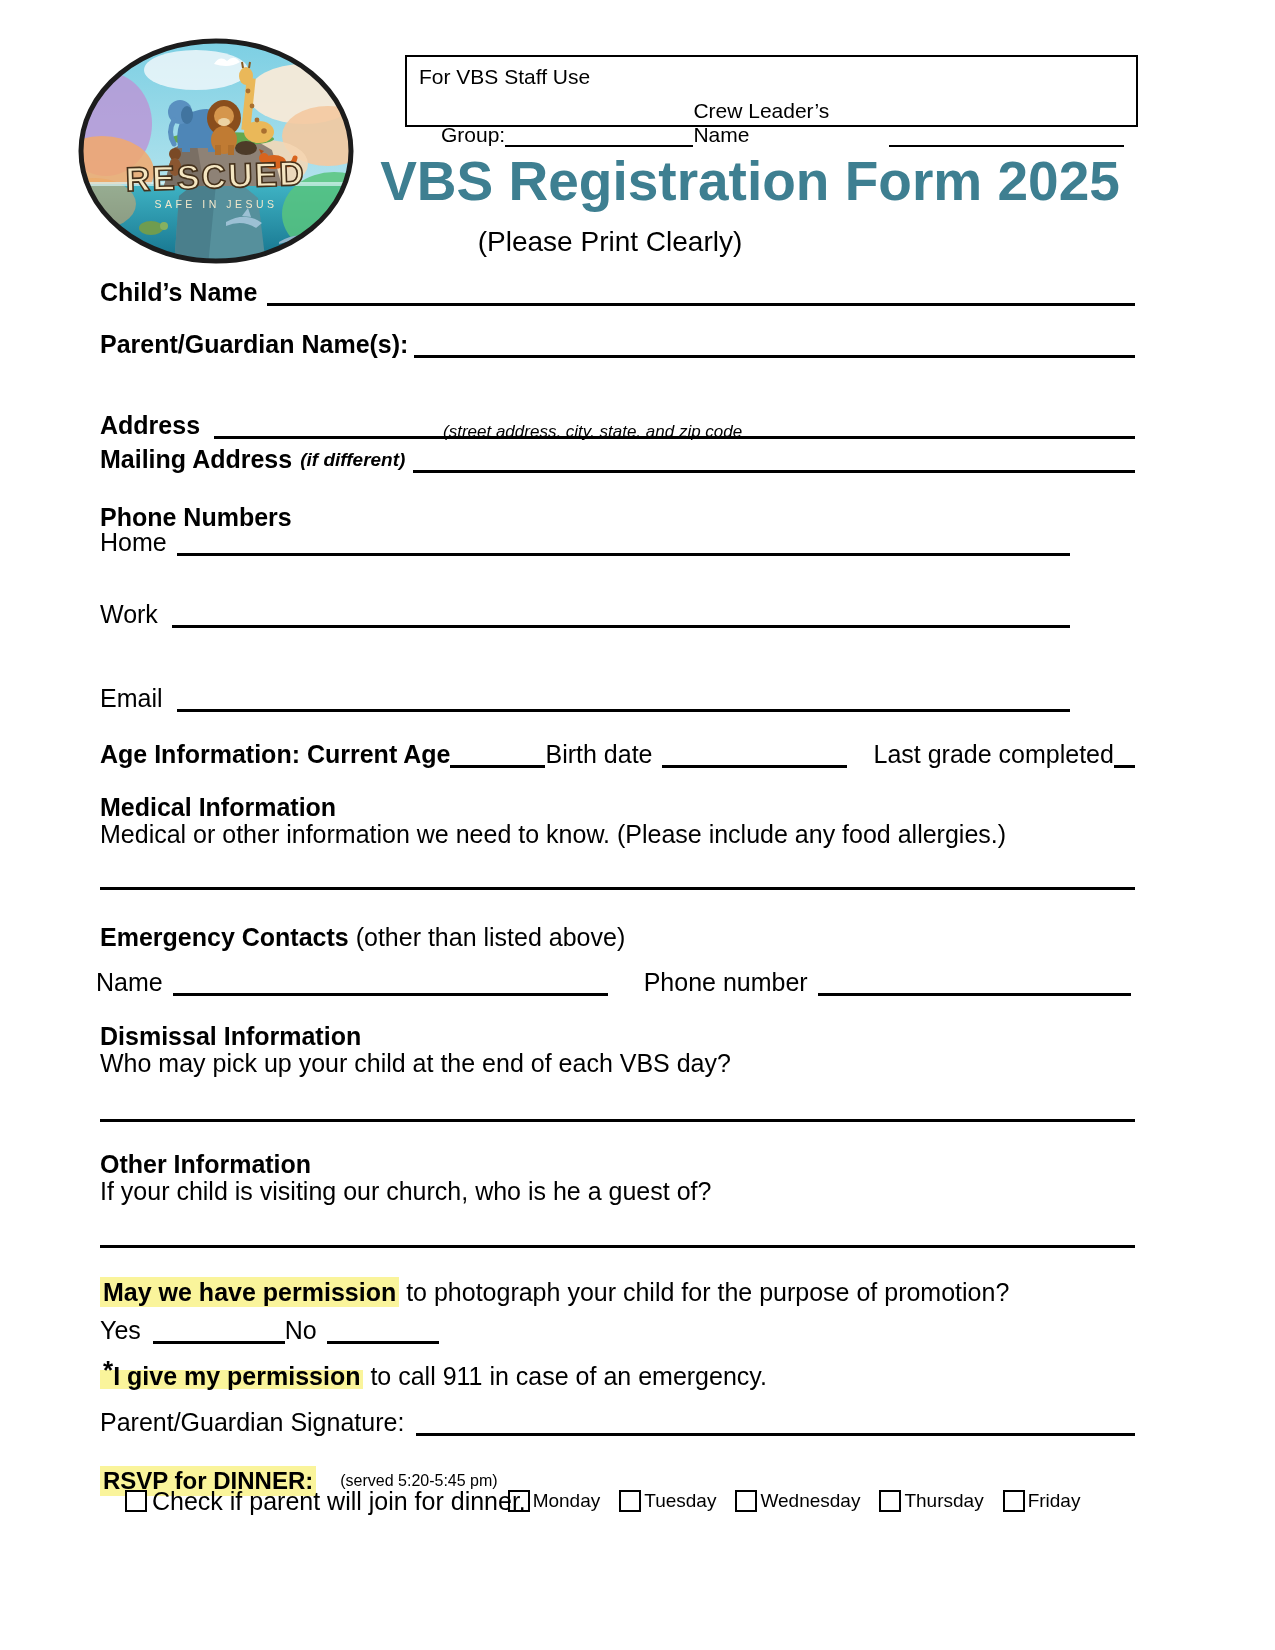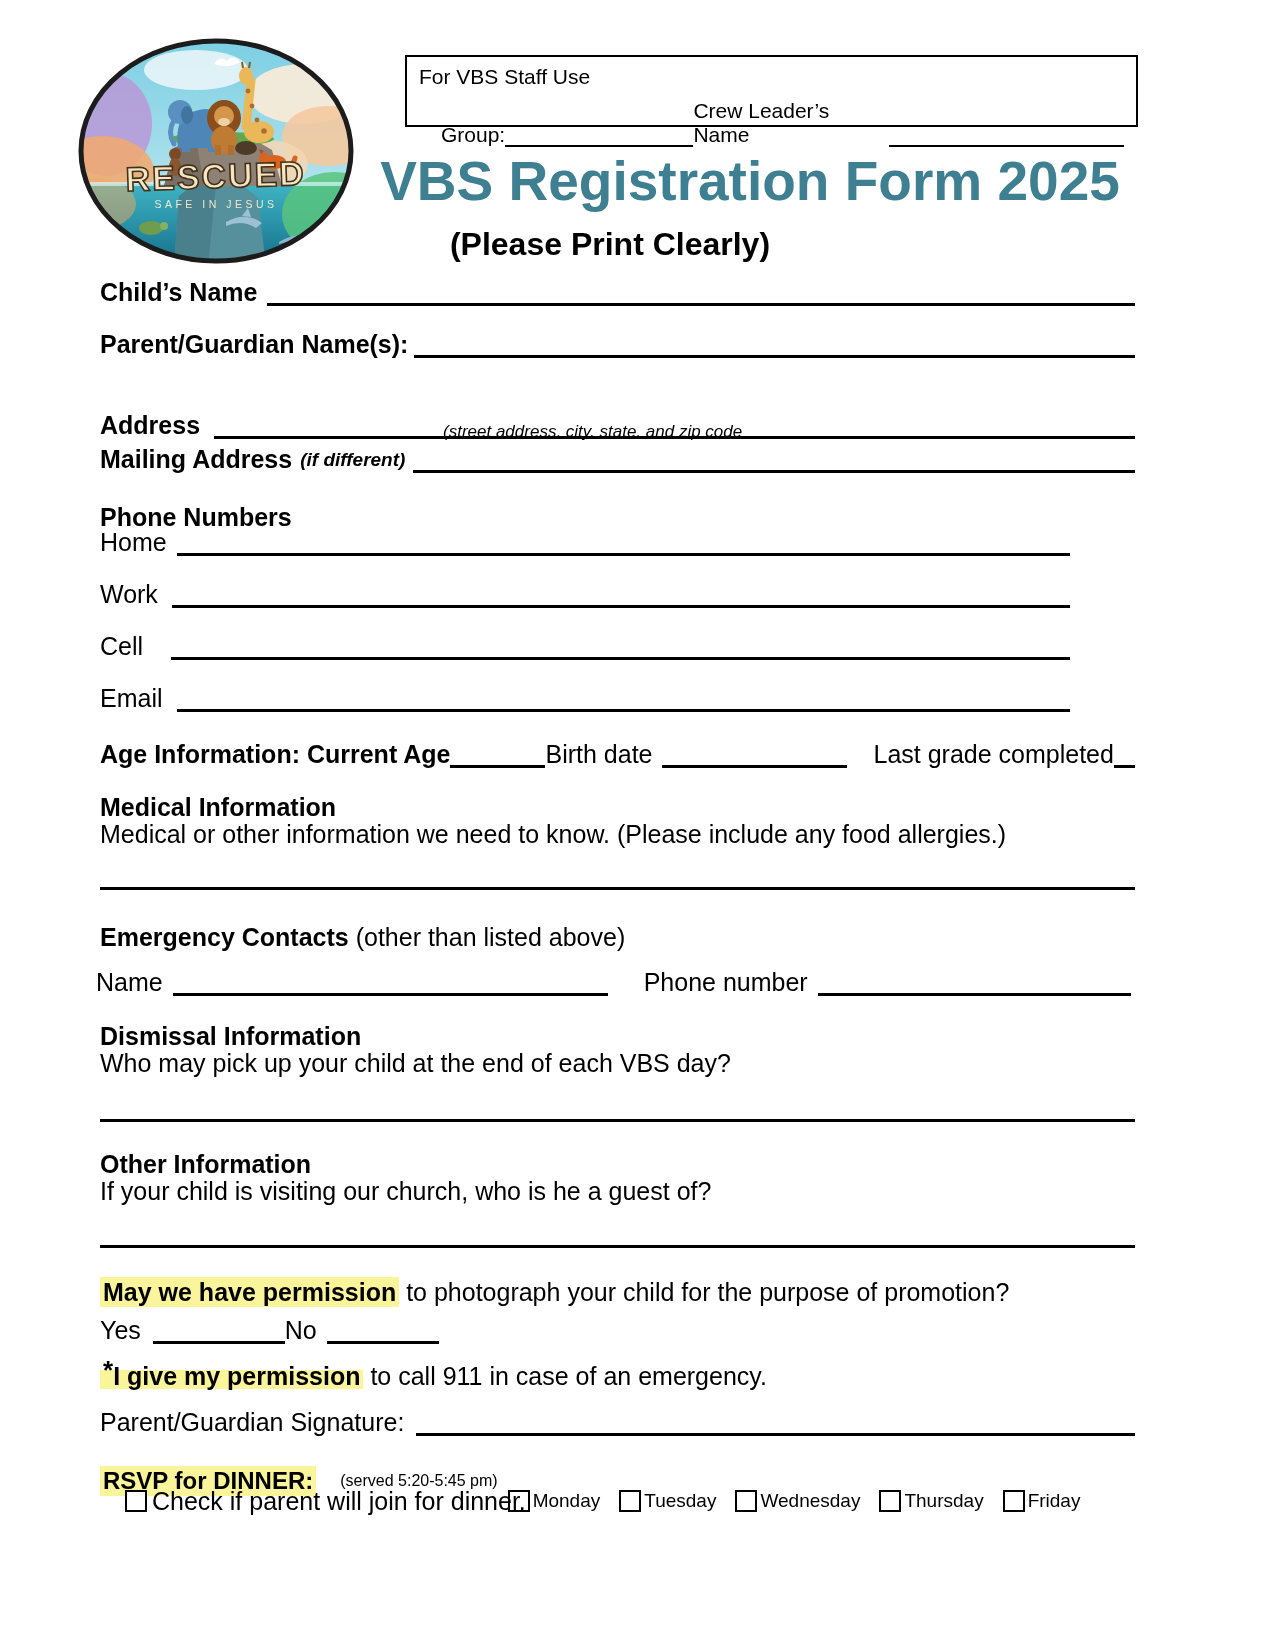--- a/index.html
+++ b/index.html
@@ -14,21 +14,21 @@
   .b   { font-weight:bold; }
   .line { border-bottom:3px solid #000; height:28px; }
   .flex1 { flex:1; }
   .w95 { width:95px; } .w185 { width:185px; } .w132 { width:132px; }
   .w112 { width:112px; } .w435 { width:435px; }
   .hl { background:var(--hl,#FAF49B); padding:1px 3px; }
   .title {
     font-size:55px; font-weight:bold; color:var(--teal,#3E7F91);
     text-align:center; letter-spacing:0px; line-height:62px;
   }
-  .subtitle { font-size:32px; font-weight:bold; text-align:center; }
+  .subtitle { font-size:28px; font-weight:normal; text-align:center; }
   .staffbox { border:2px solid #000; padding:8px 12px; font-size:21px; }
   .staffbox .row2 { display:flex; align-items:flex-end; margin-top:10px; padding-left:22px; }
   .sline { border-bottom:2px solid #000; height:24px; display:inline-block; }
   .hint { font-size:17px; font-style:italic;text-align:center; }
   .mhint { font-size:19px; font-style:italic; font-weight:bold; }
   .cb { width:22px; height:22px; border:2px solid #000; background:#fff; display:inline-block; flex:none; }
   .day { display:flex; align-items:center; margin-left:19px; font-size:19px;margin-top:40px; }
   .day .cb { margin-right:3px; }
   .rsvp-row { display:flex; align-items:center; }
   .served { font-size:16px; margin-left:24px; white-space:pre; }
@@ -165,27 +165,23 @@
     <span class="mhint" style="margin-left:8px; line-height:26px;">(if different)</span>
     <span class="line flex1" style="margin-left:8px;"></span>
   </div>
 
   <div class="abs lbl b" style="left:100px; top:503px;">Phone Numbers</div>
 
   <div class="abs row" style="left:100px; top:528px; width:970px;">
     <span class="lbl">Home</span>
     <span class="line flex1" style="margin-left:10px;"></span>
   </div>
-  <div class="abs row" style="left:100px; top:580px; width:970px;">
+  <div class="abs row" style="left:100px; top:600px; width:970px;">
     <span class="lbl">Work</span>
     <span class="line flex1" style="margin-left:14px;"></span>
-  </div>
-  <div class="abs row" style="left:100px; top:632px; width:970px;">
-    <span class="lbl">Cell</span>
-    <span class="line flex1" style="margin-left:28px;"></span>
   </div>
   <div class="abs row" style="left:100px; top:684px; width:970px;">
     <span class="lbl">Email</span>
     <span class="line flex1" style="margin-left:14px;"></span>
   </div>
 
   <div class="abs row" style="left:100px; top:740px; width:1035px;">
     <span class="lbl b">Age Information: Current Age</span>
     <span class="line w95"></span>
     <span class="lbl">Birth date</span>

